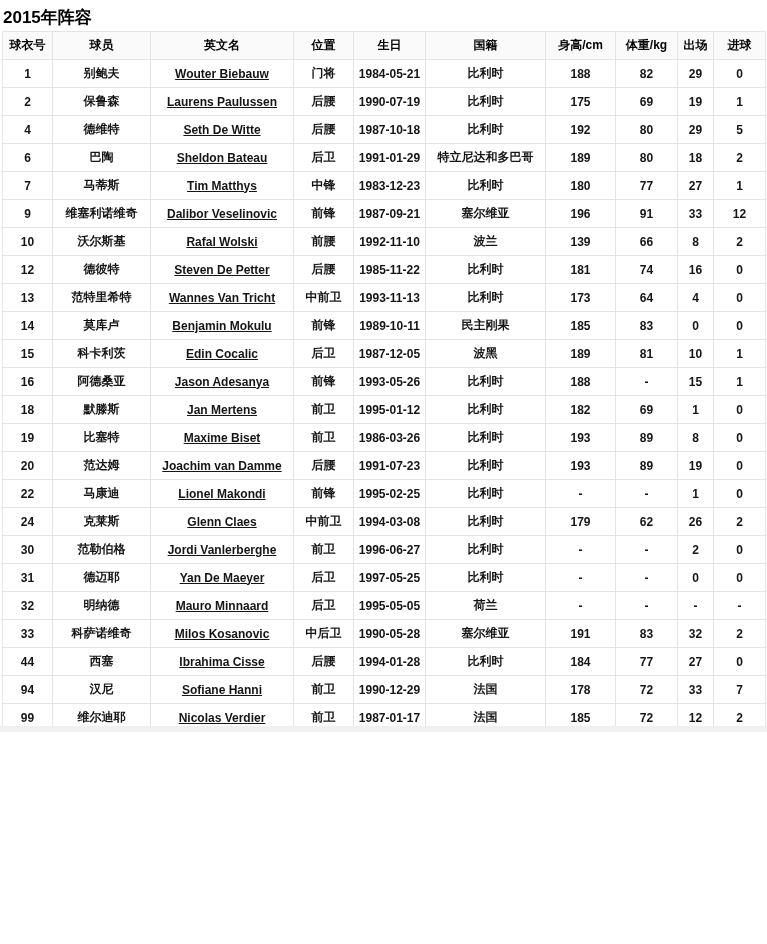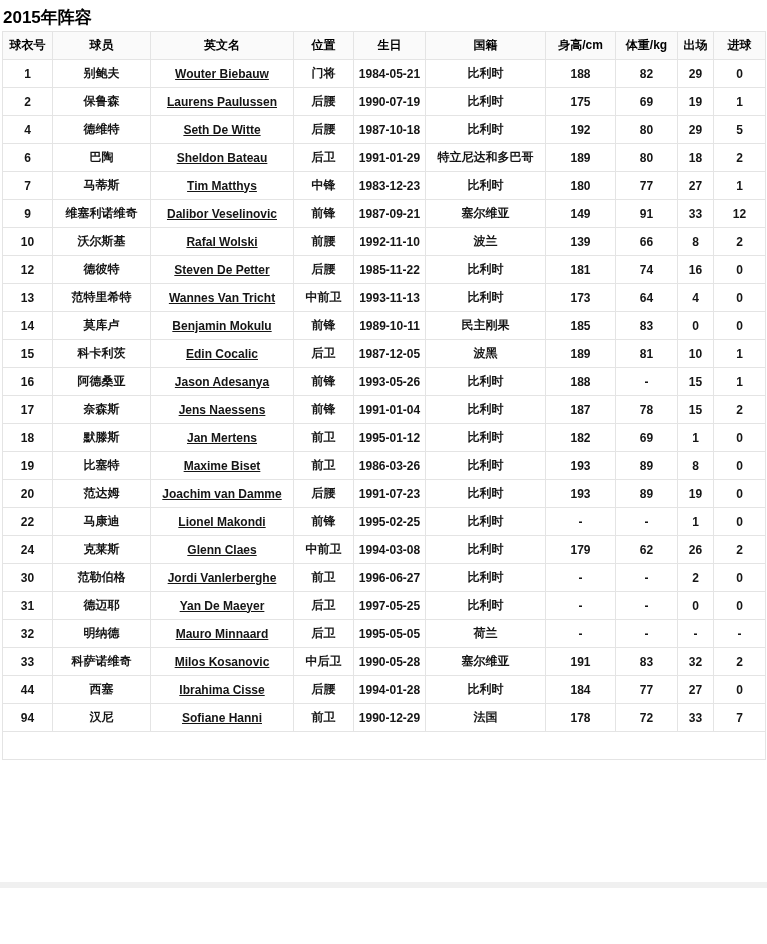--- a/index.html
+++ b/index.html
@@ -4,21 +4,21 @@
 <style>
   html, body {
     margin: 0;
     padding: 0;
     background: #ffffff;
     font-family: "Liberation Sans", "DejaVu Sans", sans-serif;
   }
   .page {
     position: relative;
     width: 767px;
-    height: 888px;
+    height: 732px;
     background: #ffffff;
     overflow: hidden;
   }
   .page-title {
     margin: 0;
     padding: 7px 0 0 3px;
     height: 31px;
     box-sizing: border-box;
     font-size: 17px;
     line-height: 22px;
@@ -158,21 +158,21 @@
           <td>27</td>
           <td>1</td>
         </tr>
         <tr>
           <td>9</td>
           <td>维塞利诺维奇</td>
           <td class="en-name">Dalibor Veselinovic</td>
           <td>前锋</td>
           <td>1987-09-21</td>
           <td>塞尔维亚</td>
-          <td>149</td>
+          <td>196</td>
           <td>91</td>
           <td>33</td>
           <td>12</td>
         </tr>
         <tr>
           <td>10</td>
           <td>沃尔斯基</td>
           <td class="en-name">Rafal Wolski</td>
           <td>前腰</td>
           <td>1992-11-10</td>
@@ -234,32 +234,20 @@
           <td>16</td>
           <td>阿德桑亚</td>
           <td class="en-name">Jason Adesanya</td>
           <td>前锋</td>
           <td>1993-05-26</td>
           <td>比利时</td>
           <td>188</td>
           <td>-</td>
           <td>15</td>
           <td>1</td>
-        </tr>
-        <tr>
-          <td>17</td>
-          <td>奈森斯</td>
-          <td class="en-name">Jens Naessens</td>
-          <td>前锋</td>
-          <td>1991-01-04</td>
-          <td>比利时</td>
-          <td>187</td>
-          <td>78</td>
-          <td>15</td>
-          <td>2</td>
         </tr>
         <tr>
           <td>18</td>
           <td>默滕斯</td>
           <td class="en-name">Jan Mertens</td>
           <td>前卫</td>
           <td>1995-01-12</td>
           <td>比利时</td>
           <td>182</td>
           <td>69</td>
@@ -378,20 +366,32 @@
           <td>94</td>
           <td>汉尼</td>
           <td class="en-name">Sofiane Hanni</td>
           <td>前卫</td>
           <td>1990-12-29</td>
           <td>法国</td>
           <td>178</td>
           <td>72</td>
           <td>33</td>
           <td>7</td>
+        </tr>
+        <tr>
+          <td>99</td>
+          <td>维尔迪耶</td>
+          <td class="en-name">Nicolas Verdier</td>
+          <td>前卫</td>
+          <td>1987-01-17</td>
+          <td>法国</td>
+          <td>185</td>
+          <td>72</td>
+          <td>12</td>
+          <td>2</td>
         </tr>
       </tbody>
     <tbody>
       <tr class="footer-row">
         <td colspan="10"></td>
       </tr>
     </tbody>
   </table>
 
   <div class="bottom-strip"></div>

